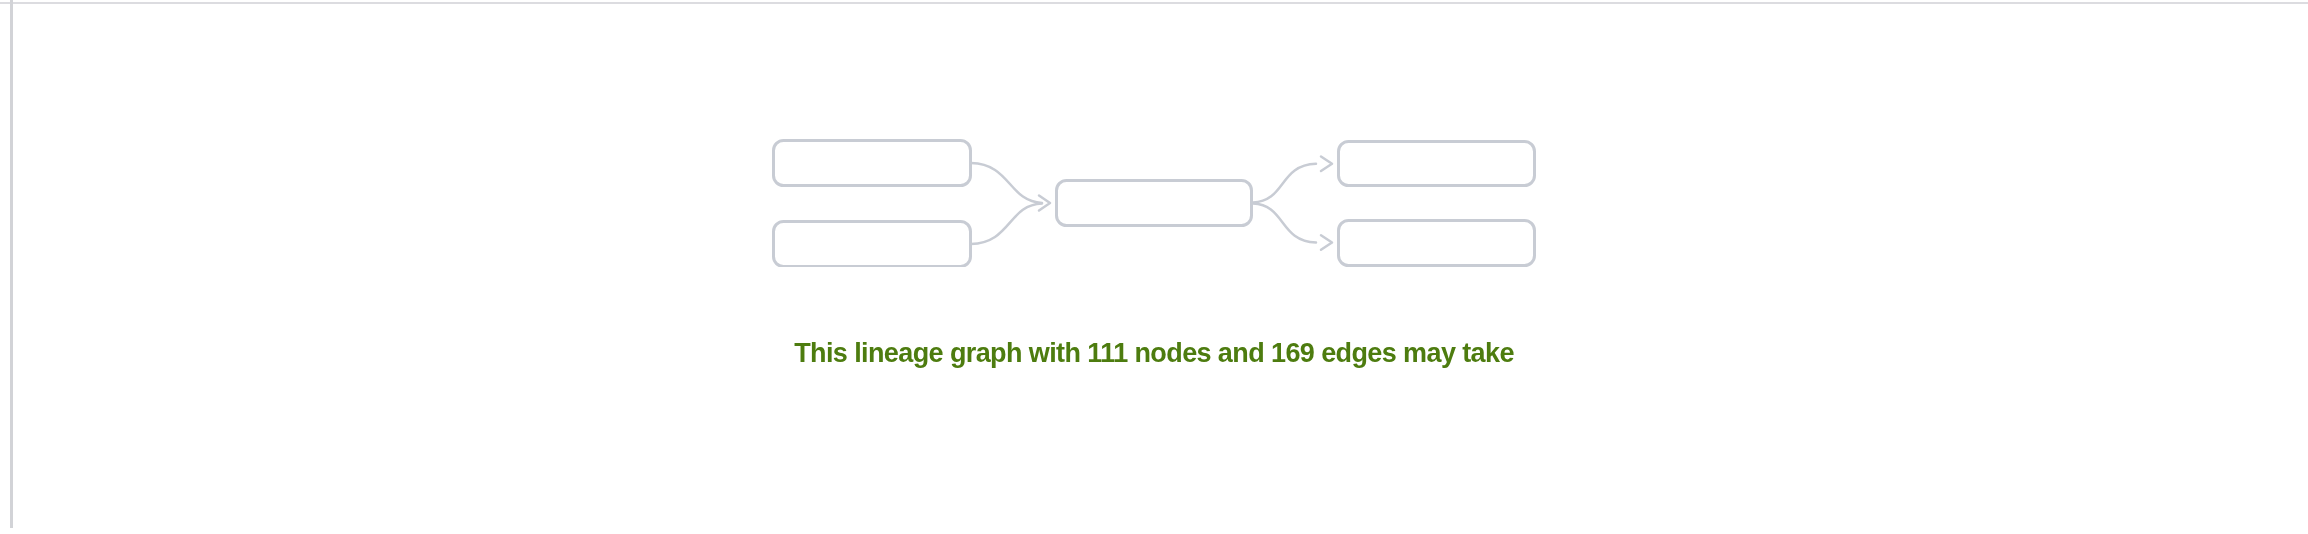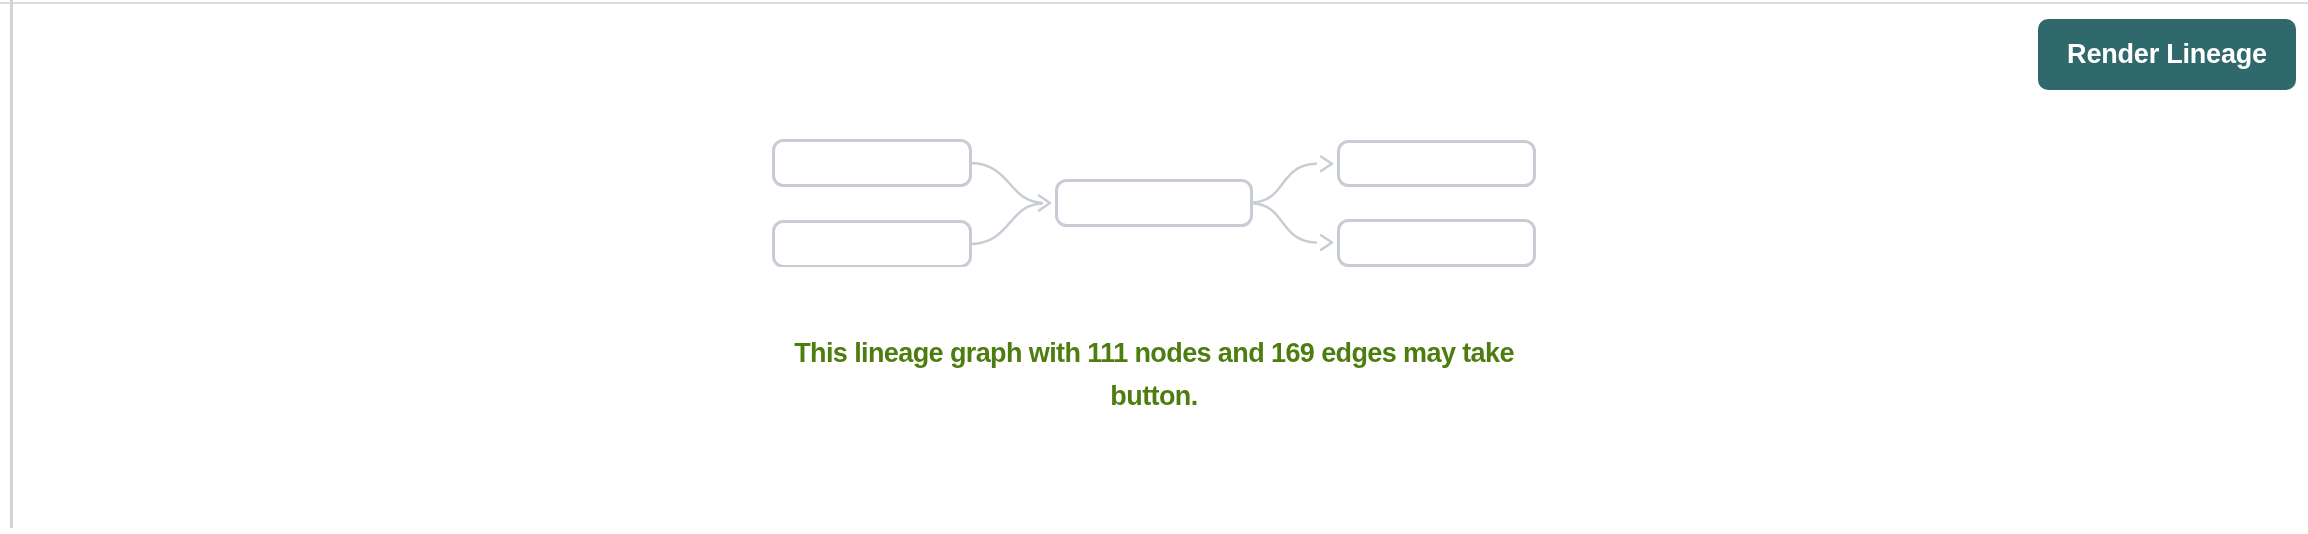--- a/index.html
+++ b/index.html
@@ -74,23 +74,20 @@
   }
 </style>
 </head>
 <body>
 
 <div class="page">
 
   <div class="top-border"></div>
   <div class="left-border"></div>
 
-  <button class="render-btn">
-    <span>Render Lineage</span>
-  </button>
 
   <svg class="illustration" viewBox="0 0 765 128" fill="none" xmlns="http://www.w3.org/2000/svg">
 
     <rect x="1.5" y="1.5" width="197" height="45" rx="10" fill="#ffffff" stroke="#c8ccd4" stroke-width="3"></rect>
     <rect x="1.5" y="82.5" width="197" height="45" rx="10" fill="#ffffff" stroke="#c8ccd4" stroke-width="3"></rect>
     <rect x="284.5" y="41.5" width="195" height="45" rx="10" fill="#ffffff" stroke="#c8ccd4" stroke-width="3"></rect>
     <rect x="566.5" y="2.5" width="196" height="44" rx="10" fill="#ffffff" stroke="#c8ccd4" stroke-width="3"></rect>
     <rect x="566.5" y="81.5" width="196" height="45" rx="10" fill="#ffffff" stroke="#c8ccd4" stroke-width="3"></rect>
 
     <path d="M 199 24 C 239 25 236 62 270 64" stroke="#c8ccd4" stroke-width="2.5" stroke-linecap="round"></path>
@@ -98,16 +95,15 @@
     <path d="M 267 56.5 L 278 64 L 267 71.5" stroke="#c8ccd4" stroke-width="2.5" stroke-linecap="round" stroke-linejoin="round"></path>
 
     <path d="M 481 63.5 C 514 62 507 26 544 24.8" stroke="#c8ccd4" stroke-width="2.5" stroke-linecap="round"></path>
     <path d="M 549 17.5 L 560 24.8 L 549 32" stroke="#c8ccd4" stroke-width="2.5" stroke-linecap="round" stroke-linejoin="round"></path>
     <path d="M 481 64.5 C 514 66 507 102 544 103.5" stroke="#c8ccd4" stroke-width="2.5" stroke-linecap="round"></path>
     <path d="M 549 96.2 L 560 103.5 L 549 110.8" stroke="#c8ccd4" stroke-width="2.5" stroke-linecap="round" stroke-linejoin="round"></path>
   </svg>
 
   <div class="message">
     <div class="line">This lineage graph with 111 nodes and 169 edges may take</div>
-    <div class="line">button.</div>
   </div>
 
 </div>
 
 </body></html>

